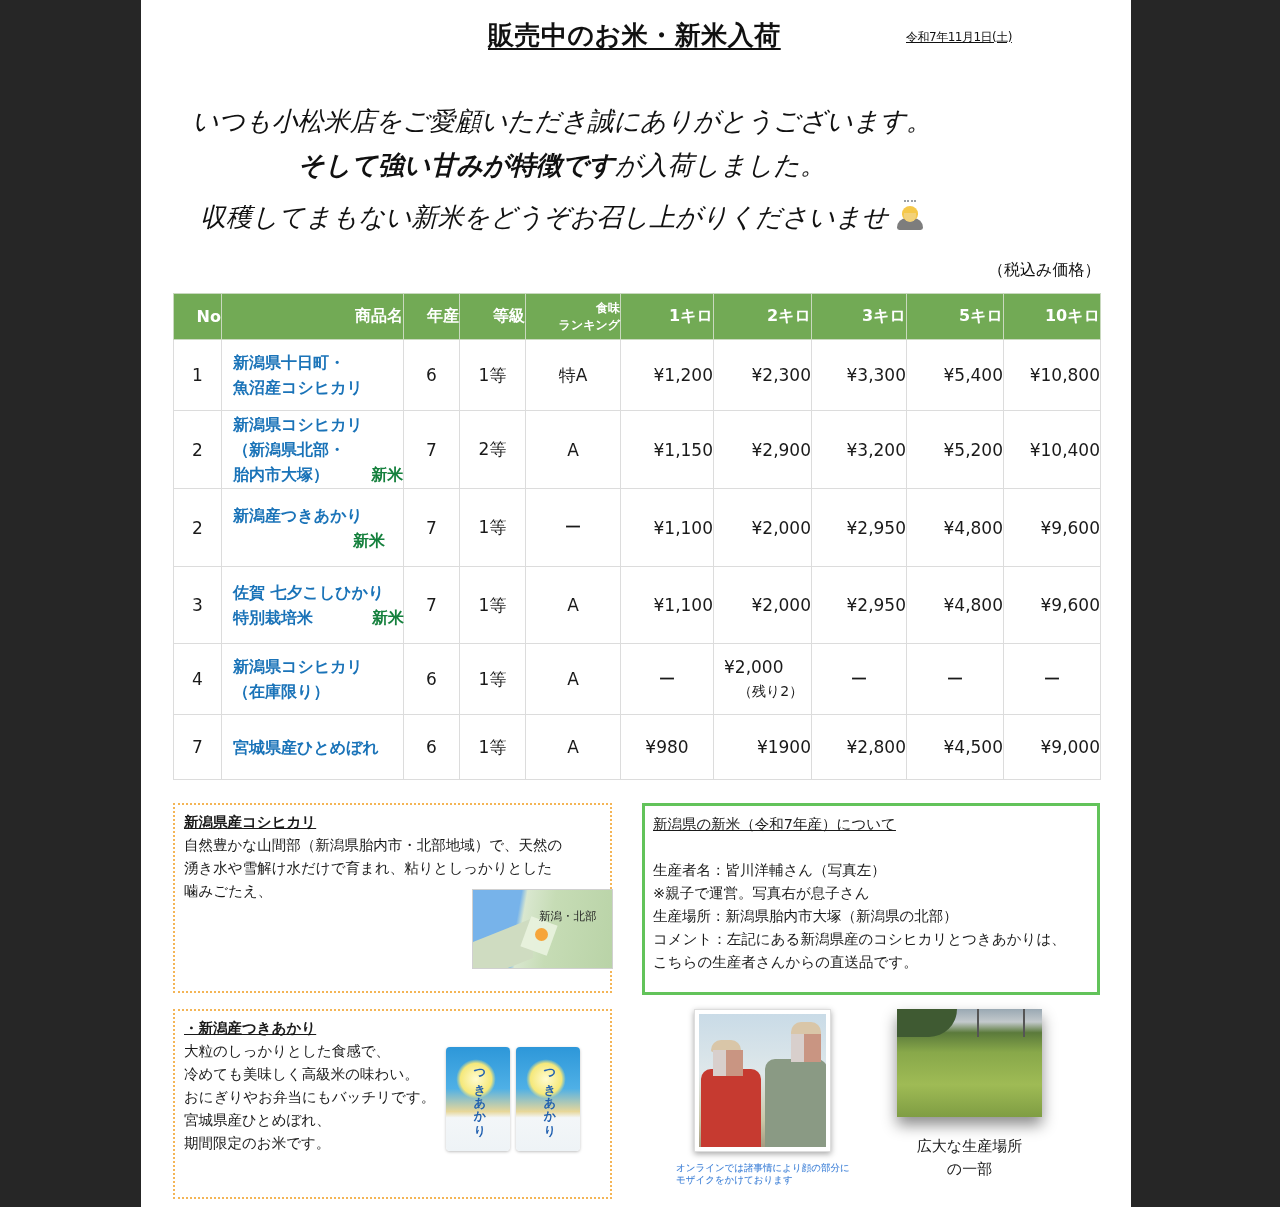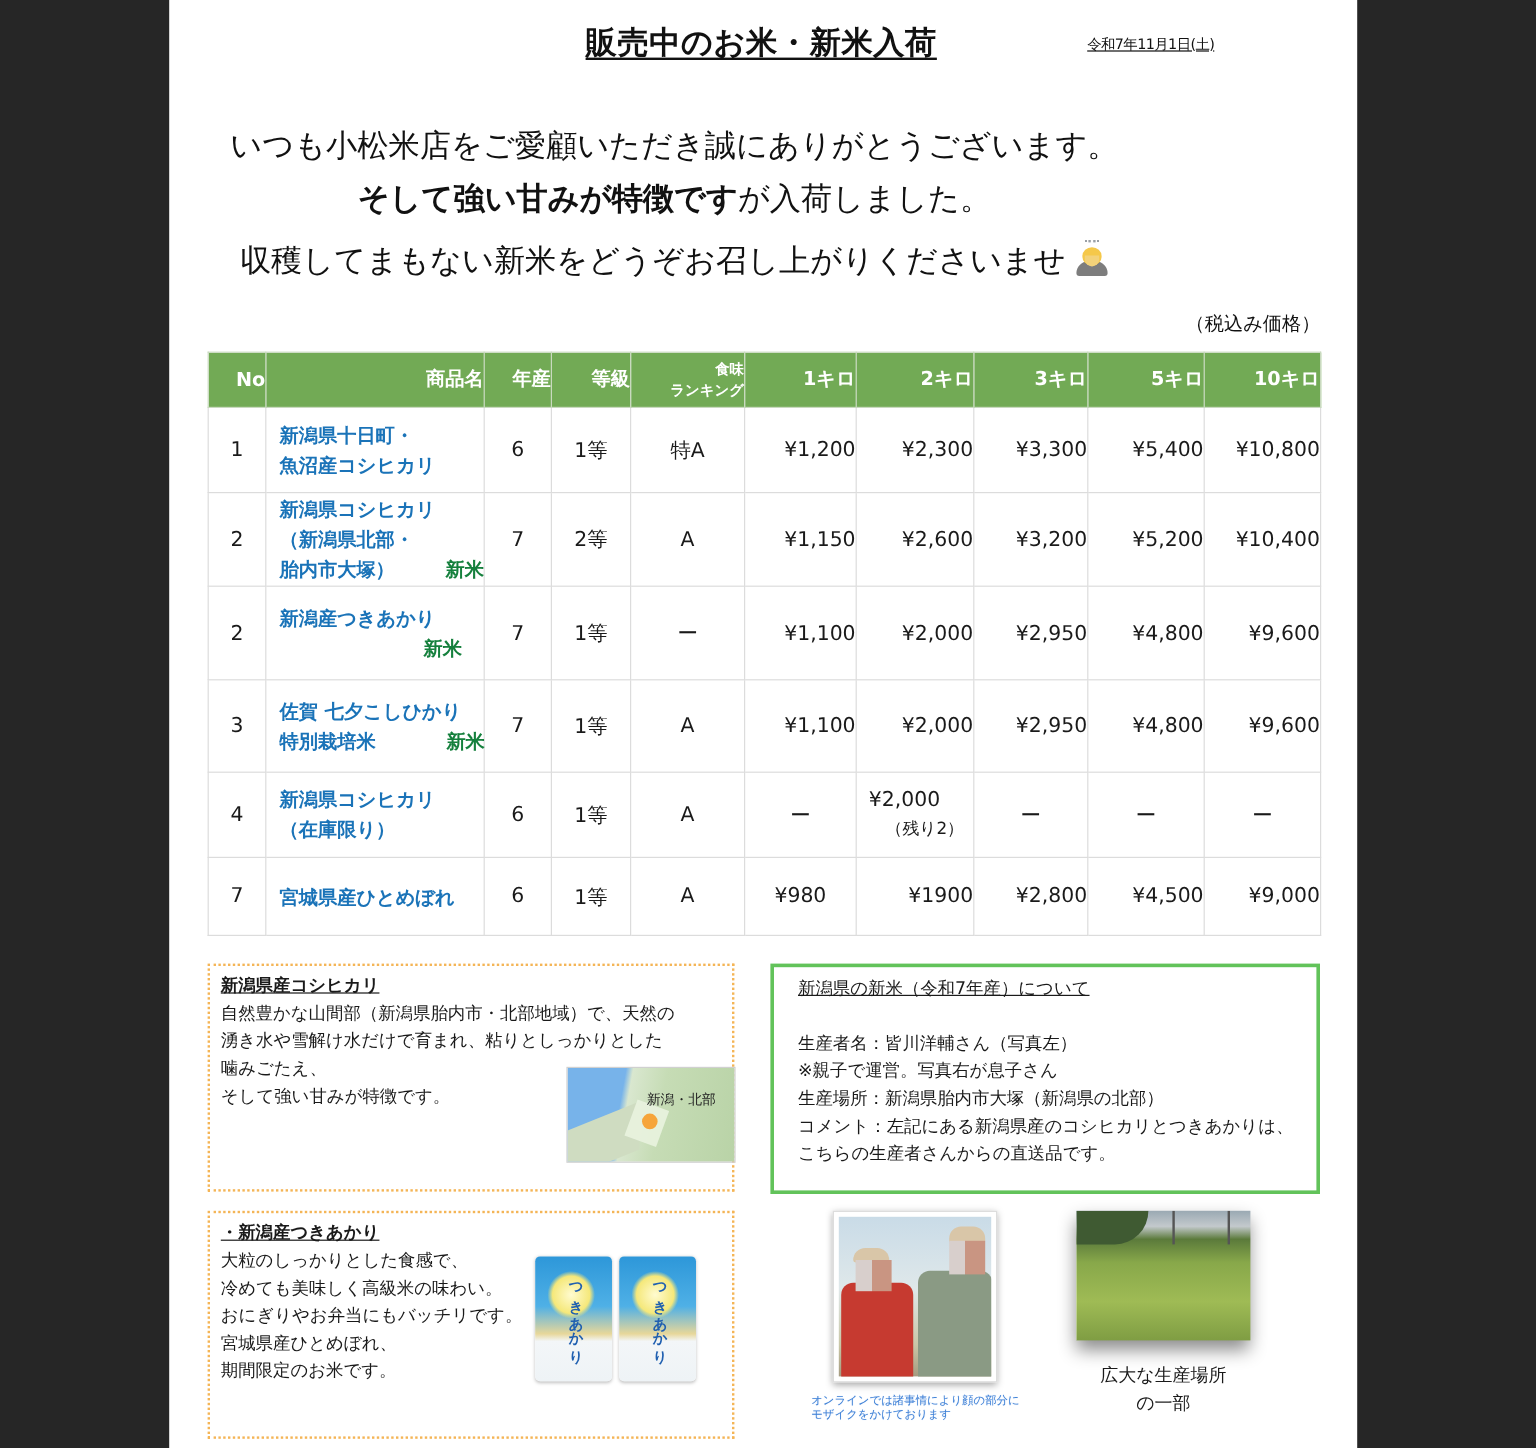--- a/index.html
+++ b/index.html
@@ -3,21 +3,21 @@
 <meta charset="utf-8">
 <style>
   * { box-sizing: border-box; margin: 0; padding: 0; }
   html, body { width: 1280px; height: 1207px; overflow: hidden; }
   body { background: #262626; font-family: "DejaVu Sans", "Liberation Sans", sans-serif; color: #1a1a1a; position: relative; }
   .page { position: absolute; left: 141px; top: 0; width: 990px; height: 1207px; background: #ffffff; }
 
   .title { position: absolute; left: 347px; top: 18px; font-size: 26px; font-weight: bold; text-decoration: underline; text-decoration-thickness: 2px; text-underline-offset: 4px; letter-spacing: 0.5px; color: #111; white-space: nowrap; }
   .date { position: absolute; left: 765px; top: 29px; font-size: 12px; text-decoration: underline; color: #111; white-space: nowrap; letter-spacing: -0.5px; }
 
-  .intro { position: absolute; left: 0; width: 842px; text-align: center; font-size: 26px; color: #111; white-space: nowrap; }
+  .intro { position: absolute; left: 0; width: 842px; text-align: center; font-size: 26px; color: #111; white-space: nowrap; font-style: italic; }
   .intro b { font-weight: bold; }
   .intro1 { top: 104px; }
   .intro2 { top: 148px; }
   .intro3 { top: 200px; }
   .emoji { display: inline-block; width: 30px; height: 30px; vertical-align: -4px; margin-left: 6px; position: relative; }
   .emoji .head { position: absolute; left: 8px; top: 6px; width: 16px; height: 15px; background: #f5c84a; border-radius: 50% 50% 45% 45%; }
   .emoji .face { position: absolute; left: 10px; top: 13px; width: 12px; height: 9px; background: #f3d27a; border-radius: 0 0 6px 6px; }
   .emoji .body { position: absolute; left: 3px; top: 18px; width: 26px; height: 12px; background: #7d7d7d; border-radius: 12px 12px 3px 3px; }
   .emoji .sweat { position: absolute; left: 10px; top: 0px; width: 12px; height: 5px; border-top: 2px dotted #9aa0a6; }
 
@@ -33,21 +33,21 @@
   .new { color: #15803d; font-weight: bold; margin-left: 20px; }
   .name-line { display: block; white-space: nowrap; }
   .tag-right { display: block; text-align: right; padding-right: 18px; }
   .remain { display: block; font-size: 14px; padding-left: 14px; text-align: left; }
   .price-two { text-align: left !important; padding-left: 10px; line-height: 24px; }
 
   .box { position: absolute; font-size: 14.5px; line-height: 23px; color: #1a1a1a; }
   .box-dotted { border: 2px dotted #f4b556; }
   .box-green { border: 3px solid #62c35a; }
   .box1 { left: 32px; top: 803px; width: 439px; height: 190px; padding: 6px 0 0 9px; }
-  .box2 { left: 501px; top: 803px; width: 458px; height: 192px; padding: 7px 0 0 20px; }
+  .box2 { left: 501px; top: 803px; width: 458px; height: 192px; padding: 7px 0 0 8px; }
   .box3 { left: 32px; top: 1009px; width: 439px; height: 190px; padding: 6px 0 0 9px; }
   .box-head { font-weight: bold; text-decoration: underline; white-space: nowrap; }
   .box-head.plain { font-weight: normal; }
   .box p { white-space: nowrap; }
   .spacer { height: 23px; }
 
   .map { position: absolute; left: 260px; top: 84px; width: 141px; height: 80px; background: linear-gradient(100deg, #77b3ea 0%, #77b3ea 32%, #d9e7cf 36%, #c6dcb5 55%, #b9d3a7 100%); border: 1px solid #d0d0d0; overflow: hidden; margin-left: 37px; }
   .map .coast { position: absolute; left: 0; top: 40px; width: 60px; height: 40px; background: #cfdcc1; transform: skewY(-22deg); }
   .map .region { position: absolute; left: 52px; top: 30px; width: 28px; height: 32px; background: #e9f3df; opacity: 0.9; transform: rotate(20deg); }
   .map .dot { position: absolute; left: 62px; top: 38px; width: 13px; height: 13px; background: #f6a53a; border-radius: 50%; }
@@ -140,21 +140,21 @@
         <td>2</td>
         <td class="name">
           <span class="name-line">新潟県コシヒカリ</span>
           <span class="name-line">（新潟県北部・</span>
           <span class="name-line"><span>胎内市大塚）</span>&nbsp;&nbsp;&nbsp;&nbsp;<span class="new">新米</span></span>
         </td>
         <td>7</td>
         <td>2等</td>
         <td>A</td>
         <td class="price">¥1,150</td>
-        <td class="price">¥2,600</td>
+        <td class="price">¥2,900</td>
         <td class="price">¥3,200</td>
         <td class="price">¥5,200</td>
         <td class="price">¥10,400</td>
       </tr>
 
       <tr style="height:78px">
         <td>2</td>
         <td class="name">
           <span class="name-line">新潟産つきあかり</span>
           <span class="tag-right new">新米</span>
@@ -219,21 +219,20 @@
         <td class="price">¥9,000</td>
       </tr>
     </tbody>
   </table>
 
   <div class="box box-dotted box1">
     <div class="box-head">新潟県産コシヒカリ</div>
     <p>自然豊かな山間部（新潟県胎内市・北部地域）で、天然の</p>
     <p>湧き水や雪解け水だけで育まれ、粘りとしっかりとした</p>
     <p>噛みごたえ、</p>
-    <p>そして強い甘みが特徴です。</p>
     <div class="map">
       <div class="coast"></div>
       <div class="region"></div>
       <div class="dot"></div>
       <div class="label">新潟・北部</div>
     </div>
   </div>
 
   <div class="box box-green box2">
     <div class="box-head plain">新潟県の新米（令和7年産）について</div>

